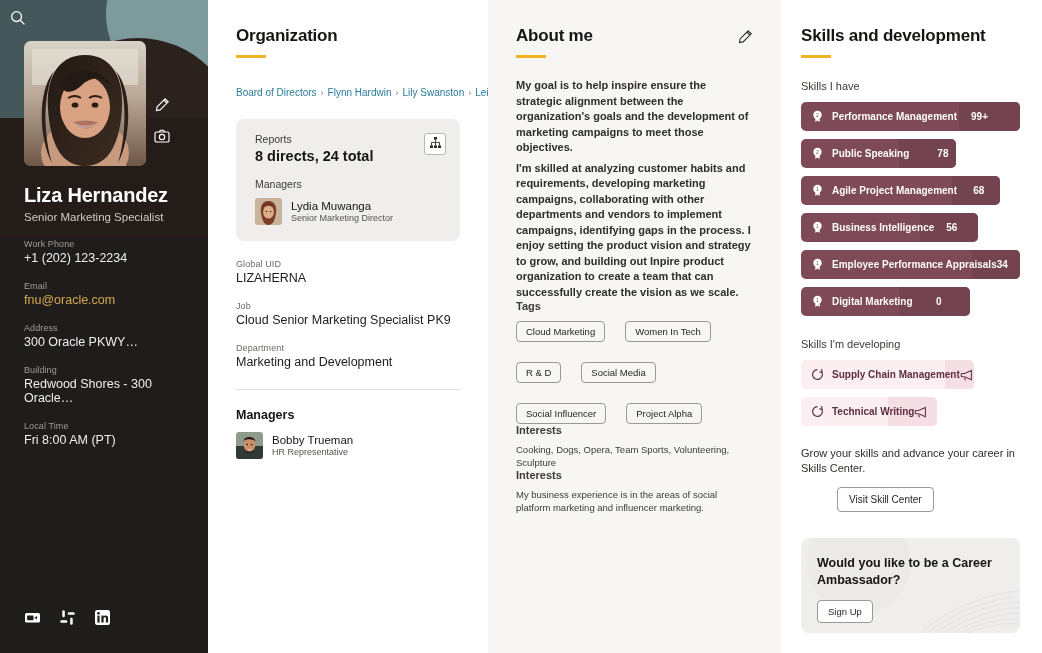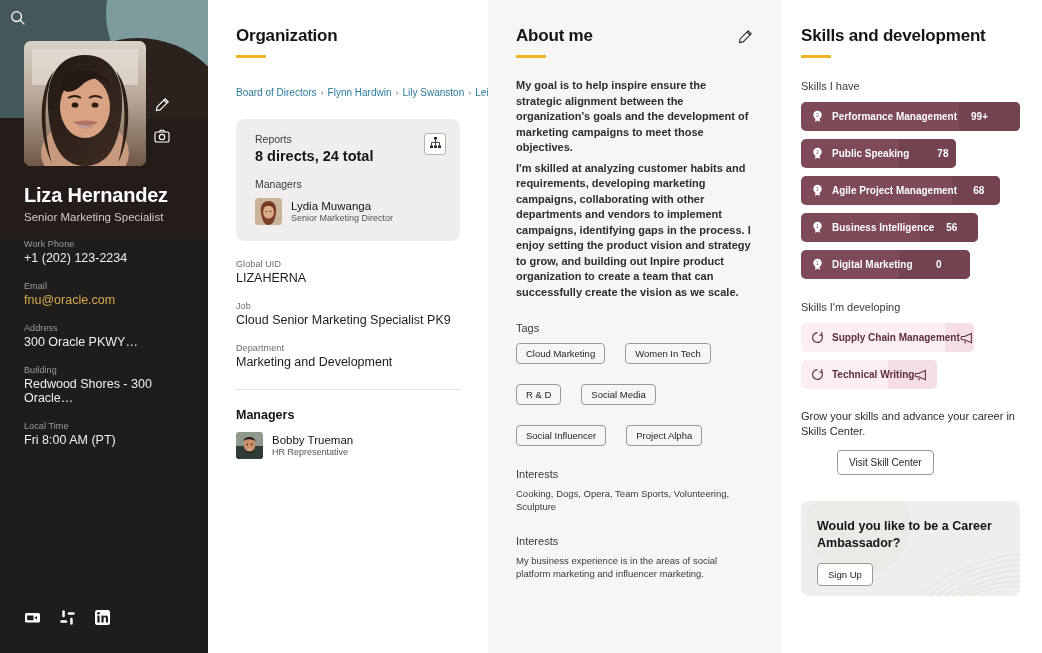--- a/index.html
+++ b/index.html
@@ -115,21 +115,21 @@
   .mgr-name { font-size: 11.5px; color: #161513; }
   .mgr-role { font-size: 9px; color: #57534f; margin-top: 1px; }
 
   .divider { height: 1px; background: #e3e0dd; margin: 20px 0 0 0; }
 
   .mgr-label2 { font-size: 12.5px; font-weight: bold; color: #161513; margin-top: 18px; }
 
   
   .about-p { font-size: 11px; color: #2f2d2a; line-height: 15.5px; margin-top: 5px; font-weight: bold; }
   .about-p.first { margin-top: 20px; }
-  .sub-label { font-size: 11px; color: #3d3a37; margin-top: 22px; font-weight: 400;}
+  .sub-label { font-size: 11px; color: #3d3a37; font-weight: 700;}
   .tags { display: flex; flex-wrap: wrap; gap: 20px; margin-top: 9px; }
   .tag {
     border: 1px solid #9d9894; border-radius: 4px; padding: 4px 9px;
     font-size: 9.5px; color: #201f1d; background: transparent; cursor: pointer;
     white-space: nowrap;
   }
   .interest-text { font-size: 9.5px; color: #3d3a37; line-height: 13px; margin-top: 7px; }
 
   
   .skills-sub { font-size: 11px; color: #3d3a37; margin-top: 22px; }
@@ -479,20 +479,32 @@
         <span class="skill-badge">
           <svg width="13" height="13" viewBox="0 0 13 13">
               <circle cx="6.5" cy="5" r="4.2" fill="#fff"></circle>
               <text x="6.5" y="7" font-size="5" text-anchor="middle" fill="#7e4a58" font-family="Liberation Sans, sans-serif">1</text>
               <path d="M4.3 8.4 L4.3 12 L6.5 10.6 L8.7 12 L8.7 8.4 Z" fill="#fff"></path>
             </svg>
         </span>
         <span class="skill-name">Business Intelligence</span>
         <span class="skill-count" style="padding-right:21px">56</span>
       </div>
+      <div class="skill-pill" style="width:100%">
+        <div class="tex" style="width:22%"></div>
+        <span class="skill-badge">
+          <svg width="13" height="13" viewBox="0 0 13 13">
+              <circle cx="6.5" cy="5" r="4.2" fill="#fff"></circle>
+              <text x="6.5" y="7" font-size="5" text-anchor="middle" fill="#7e4a58" font-family="Liberation Sans, sans-serif">1</text>
+              <path d="M4.3 8.4 L4.3 12 L6.5 10.6 L8.7 12 L8.7 8.4 Z" fill="#fff"></path>
+            </svg>
+        </span>
+        <span class="skill-name">Employee Performance Appraisals</span>
+        <span class="skill-count" style="padding-right:14px">34</span>
+      </div>
       <div class="skill-pill" style="width:77%">
         <div class="tex" style="width:42%"></div>
         <span class="skill-badge">
           <svg width="13" height="13" viewBox="0 0 13 13">
               <circle cx="6.5" cy="5" r="4.2" fill="#fff"></circle>
               <text x="6.5" y="7" font-size="5" text-anchor="middle" fill="#7e4a58" font-family="Liberation Sans, sans-serif">1</text>
               <path d="M4.3 8.4 L4.3 12 L6.5 10.6 L8.7 12 L8.7 8.4 Z" fill="#fff"></path>
             </svg>
         </span>
         <span class="skill-name">Digital Marketing</span>

